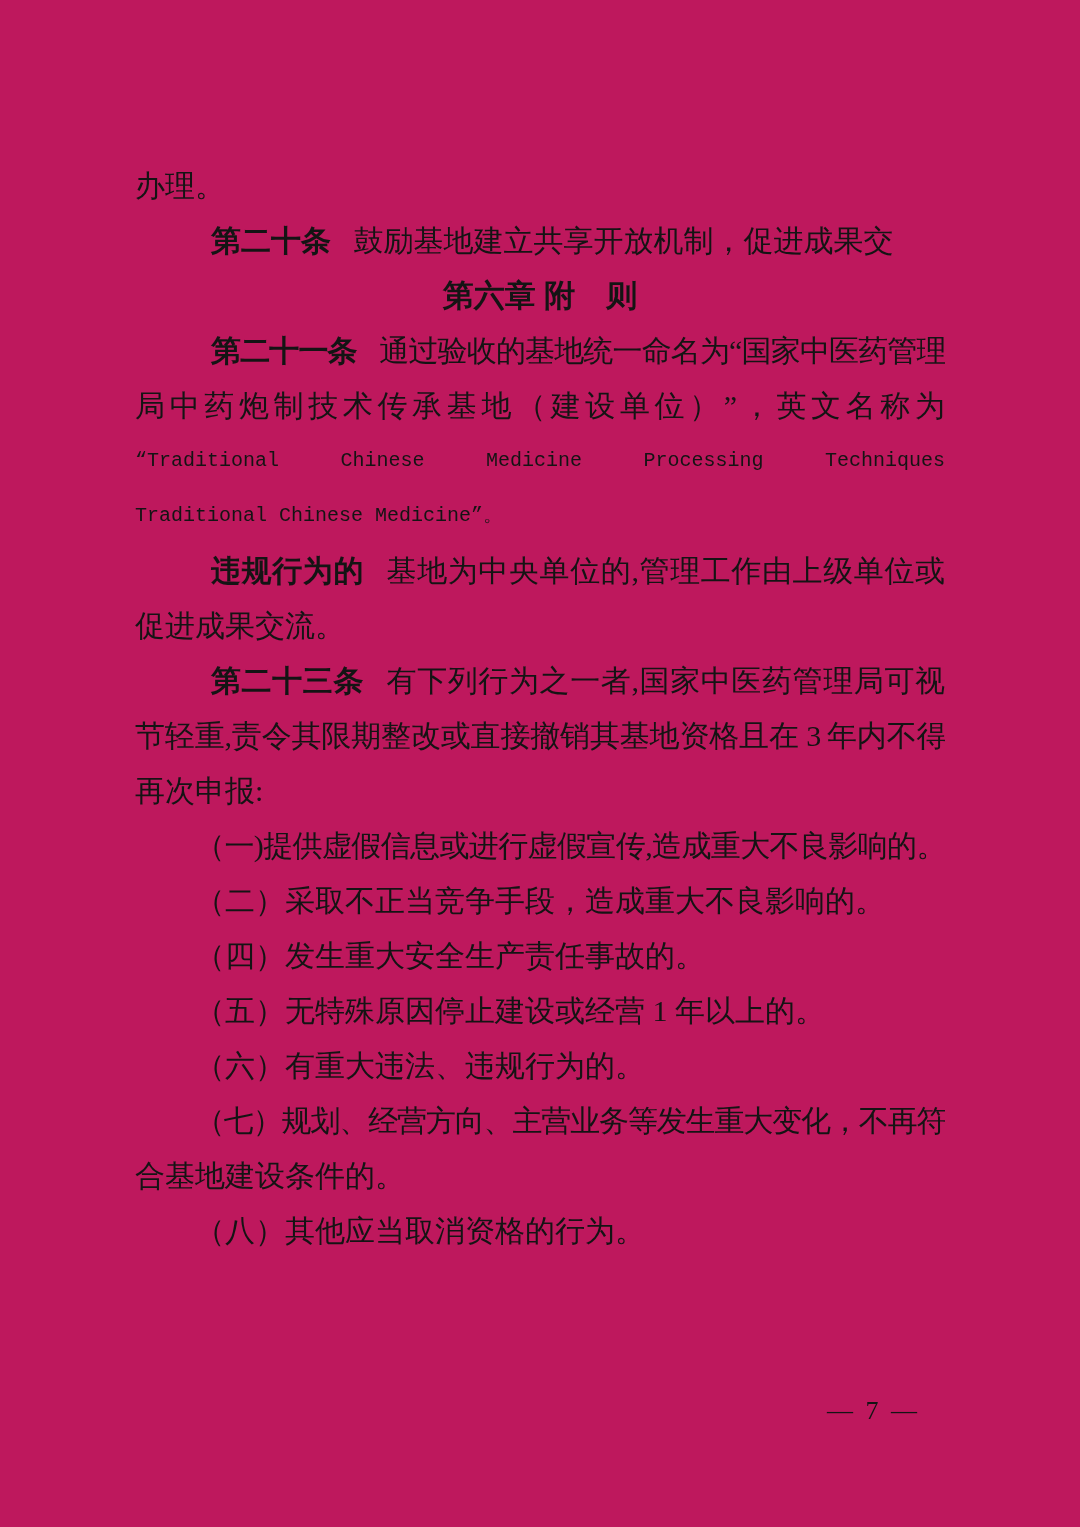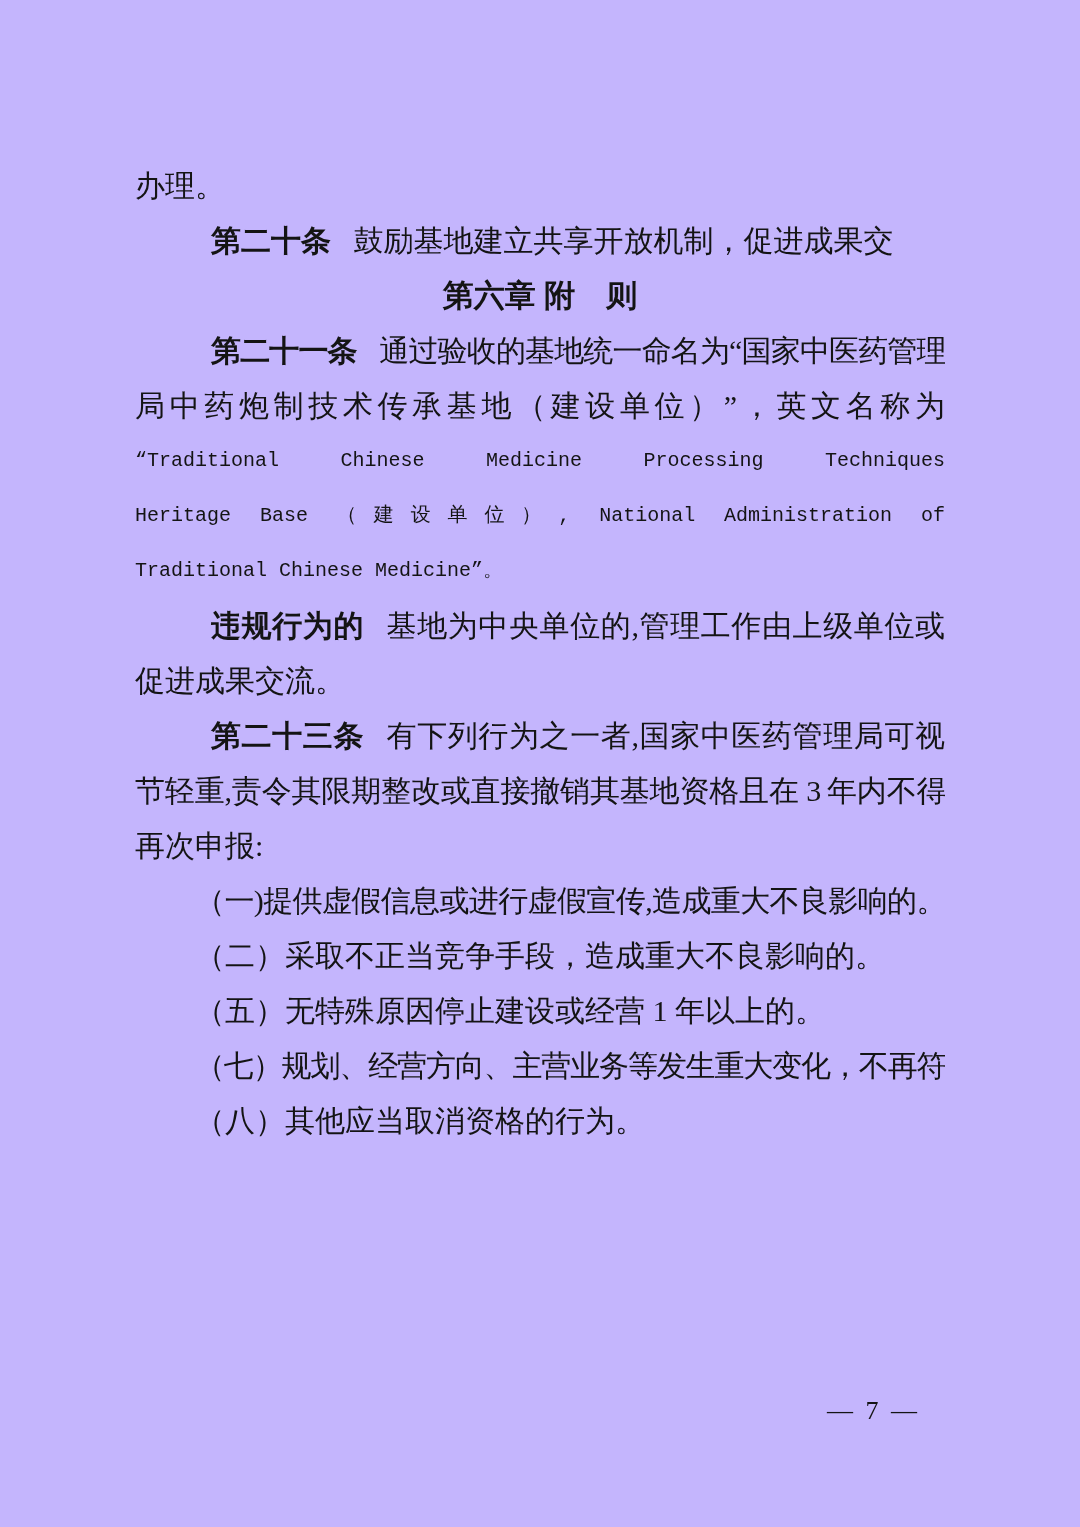--- a/index.html
+++ b/index.html
@@ -4,21 +4,21 @@
 <style>
   html, body {
     margin: 0;
     padding: 0;
     background: #ffffff;
   }
   .page {
     position: relative;
     width: 1080px;
     height: 1527px;
-    background: #c4b5fd;
+    background: #be185d;
     color: #141414;
     font-family: "Liberation Serif", serif;
     overflow: hidden;
   }
   .content {
     position: absolute;
     left: 135px;
     top: 158px;
     width: 810px;
   }
@@ -76,44 +76,46 @@
     <div class="line indent"><span class="term">第二十条</span><span>鼓励基地建立共享开放机制，促进成果交流。</span></div>
 
     <div class="line chapter"><span>第六章 附　则</span></div>
 
     <div class="line indent justify tight"><span class="term">第二十一条</span><span>通过验收的基地统一命名为“国家中医药管理</span></div>
 
     <div class="line justify"><span>局中药炮制技术传承基地（建设单位）”，英文名称为</span></div>
 
     <div class="line latin justify"><span>“Traditional Chinese Medicine Processing Techniques</span></div>
 
-    <div class="line latin justify"><span>Heritage Base （建设单位）, National Administration of</span></div>
 
     <div class="line latin"><span>Traditional Chinese Medicine”。</span></div>
 
     <div class="line indent justify"><span class="term">违规行为的</span><span>基地为中央单位的,管理工作由上级单位或主</span></div>
 
     <div class="line"><span>促进成果交流。</span></div>
 
     <div class="line indent justify"><span class="term">第二十三条</span><span>有下列行为之一者,国家中医药管理局可视情</span></div>
 
     <div class="line justify tight"><span>节轻重,责令其限期整改或直接撤销其基地资格且在 3 年内不得</span></div>
 
     <div class="line"><span>再次申报:</span></div>
 
     <div class="line indent justify tight"><span>（一)提供虚假信息或进行虚假宣传,造成重大不良影响的。</span></div>
 
     <div class="line indent"><span>（二）采取不正当竞争手段，造成重大不良影响的。</span></div>
 
 
+    <div class="line indent"><span>（四）发生重大安全生产责任事故的。</span></div>
 
     <div class="line indent"><span>（五）无特殊原因停止建设或经营 1 年以上的。</span></div>
 
+    <div class="line indent"><span>（六）有重大违法、违规行为的。</span></div>
 
     <div class="line indent justify tight"><span>（七）规划、经营方向、主营业务等发生重大变化，不再符</span></div>
 
+    <div class="line"><span>合基地建设条件的。</span></div>
 
     <div class="line indent"><span>（八）其他应当取消资格的行为。</span></div>
 
   </div>
 
   <div class="footer">— 7 —</div>
 </div>
 
 </body></html>

